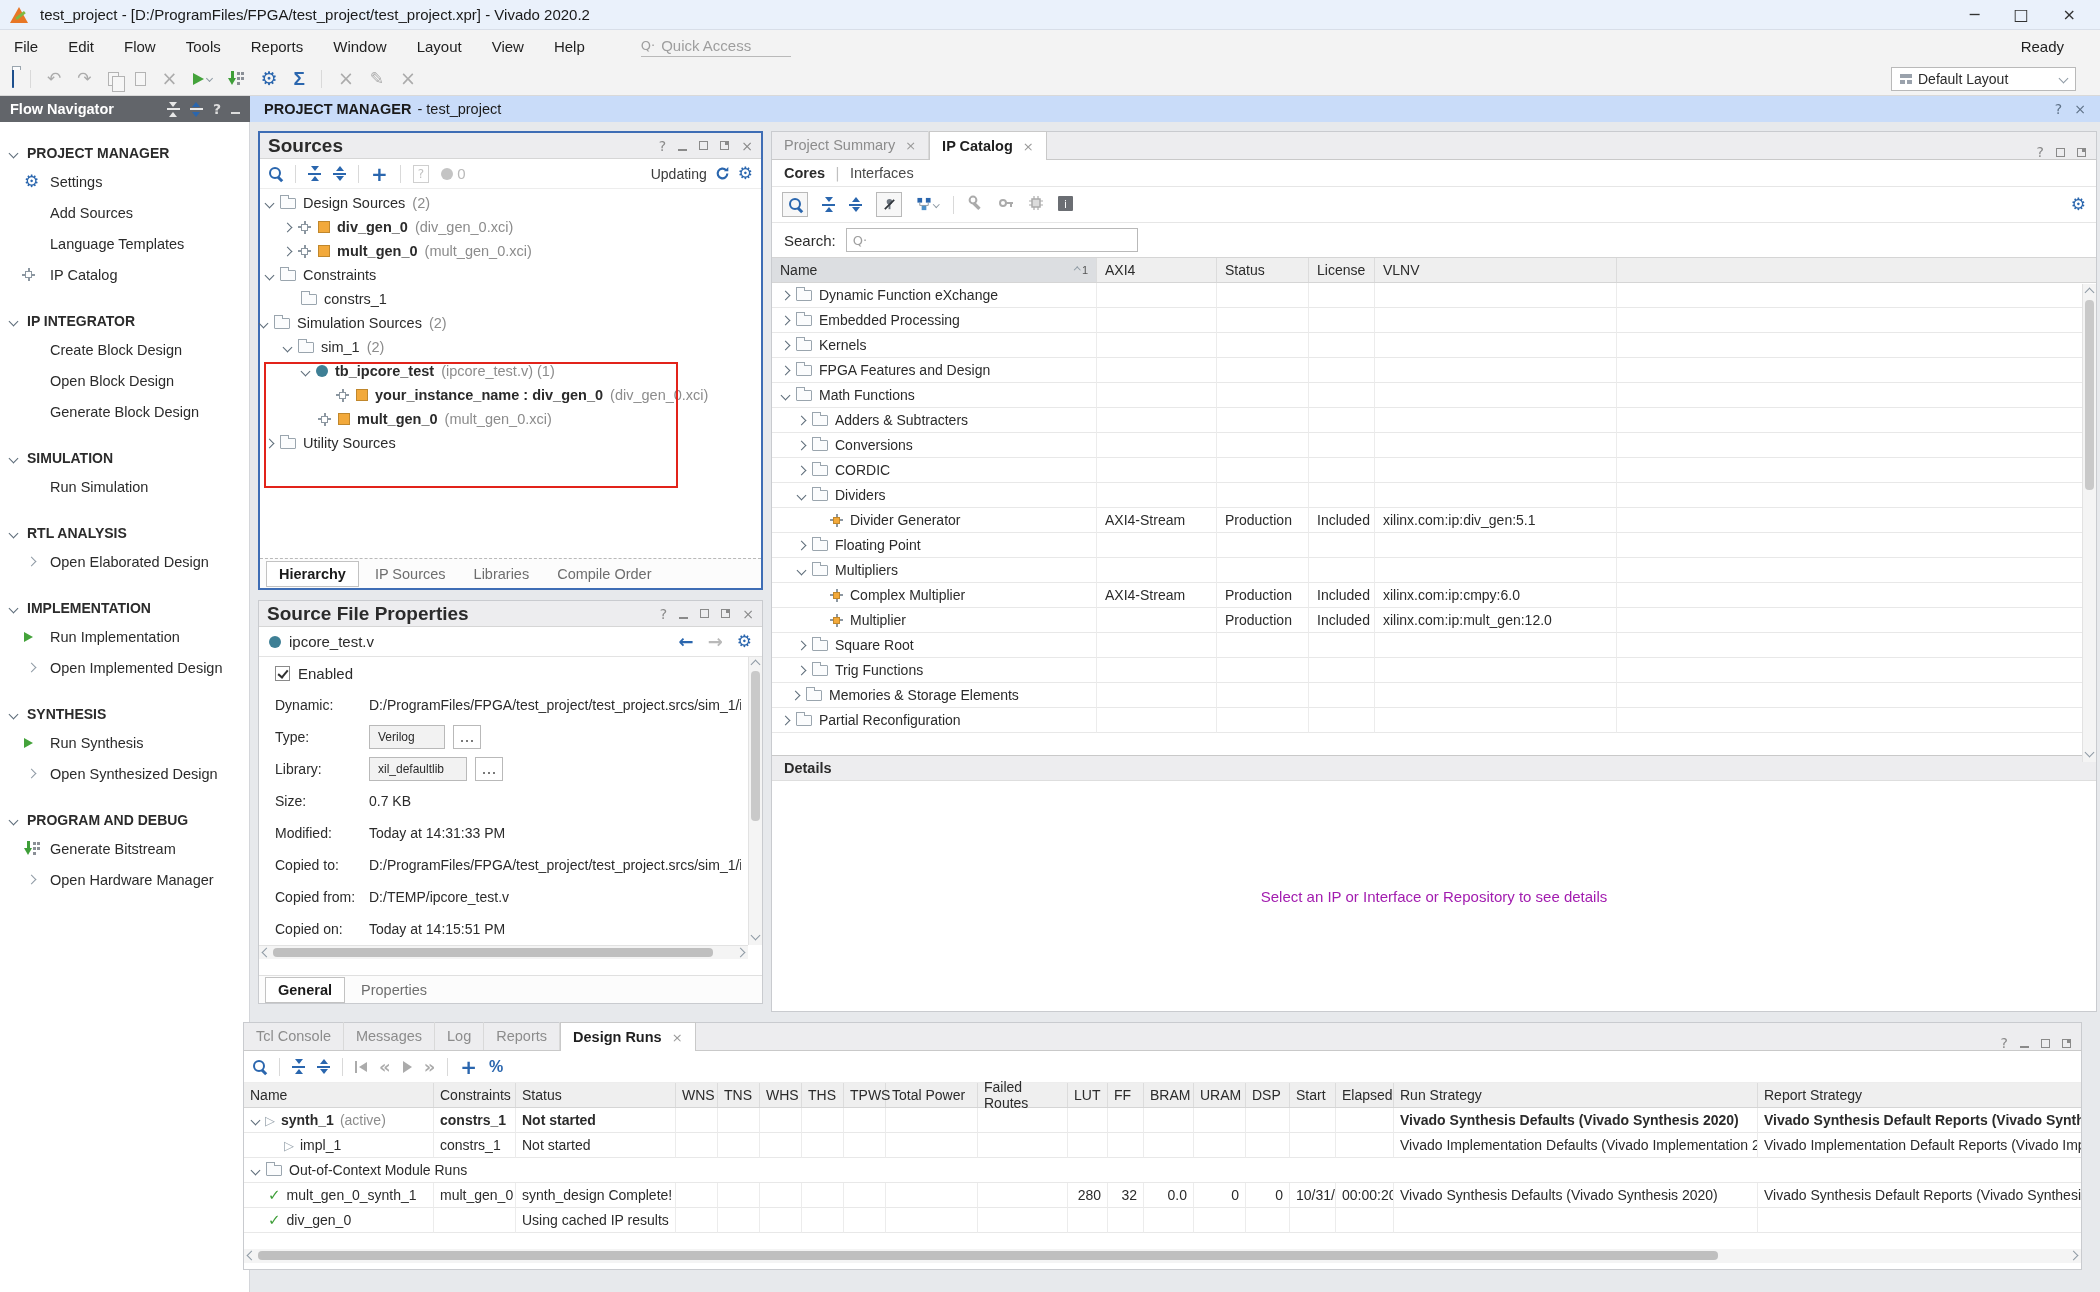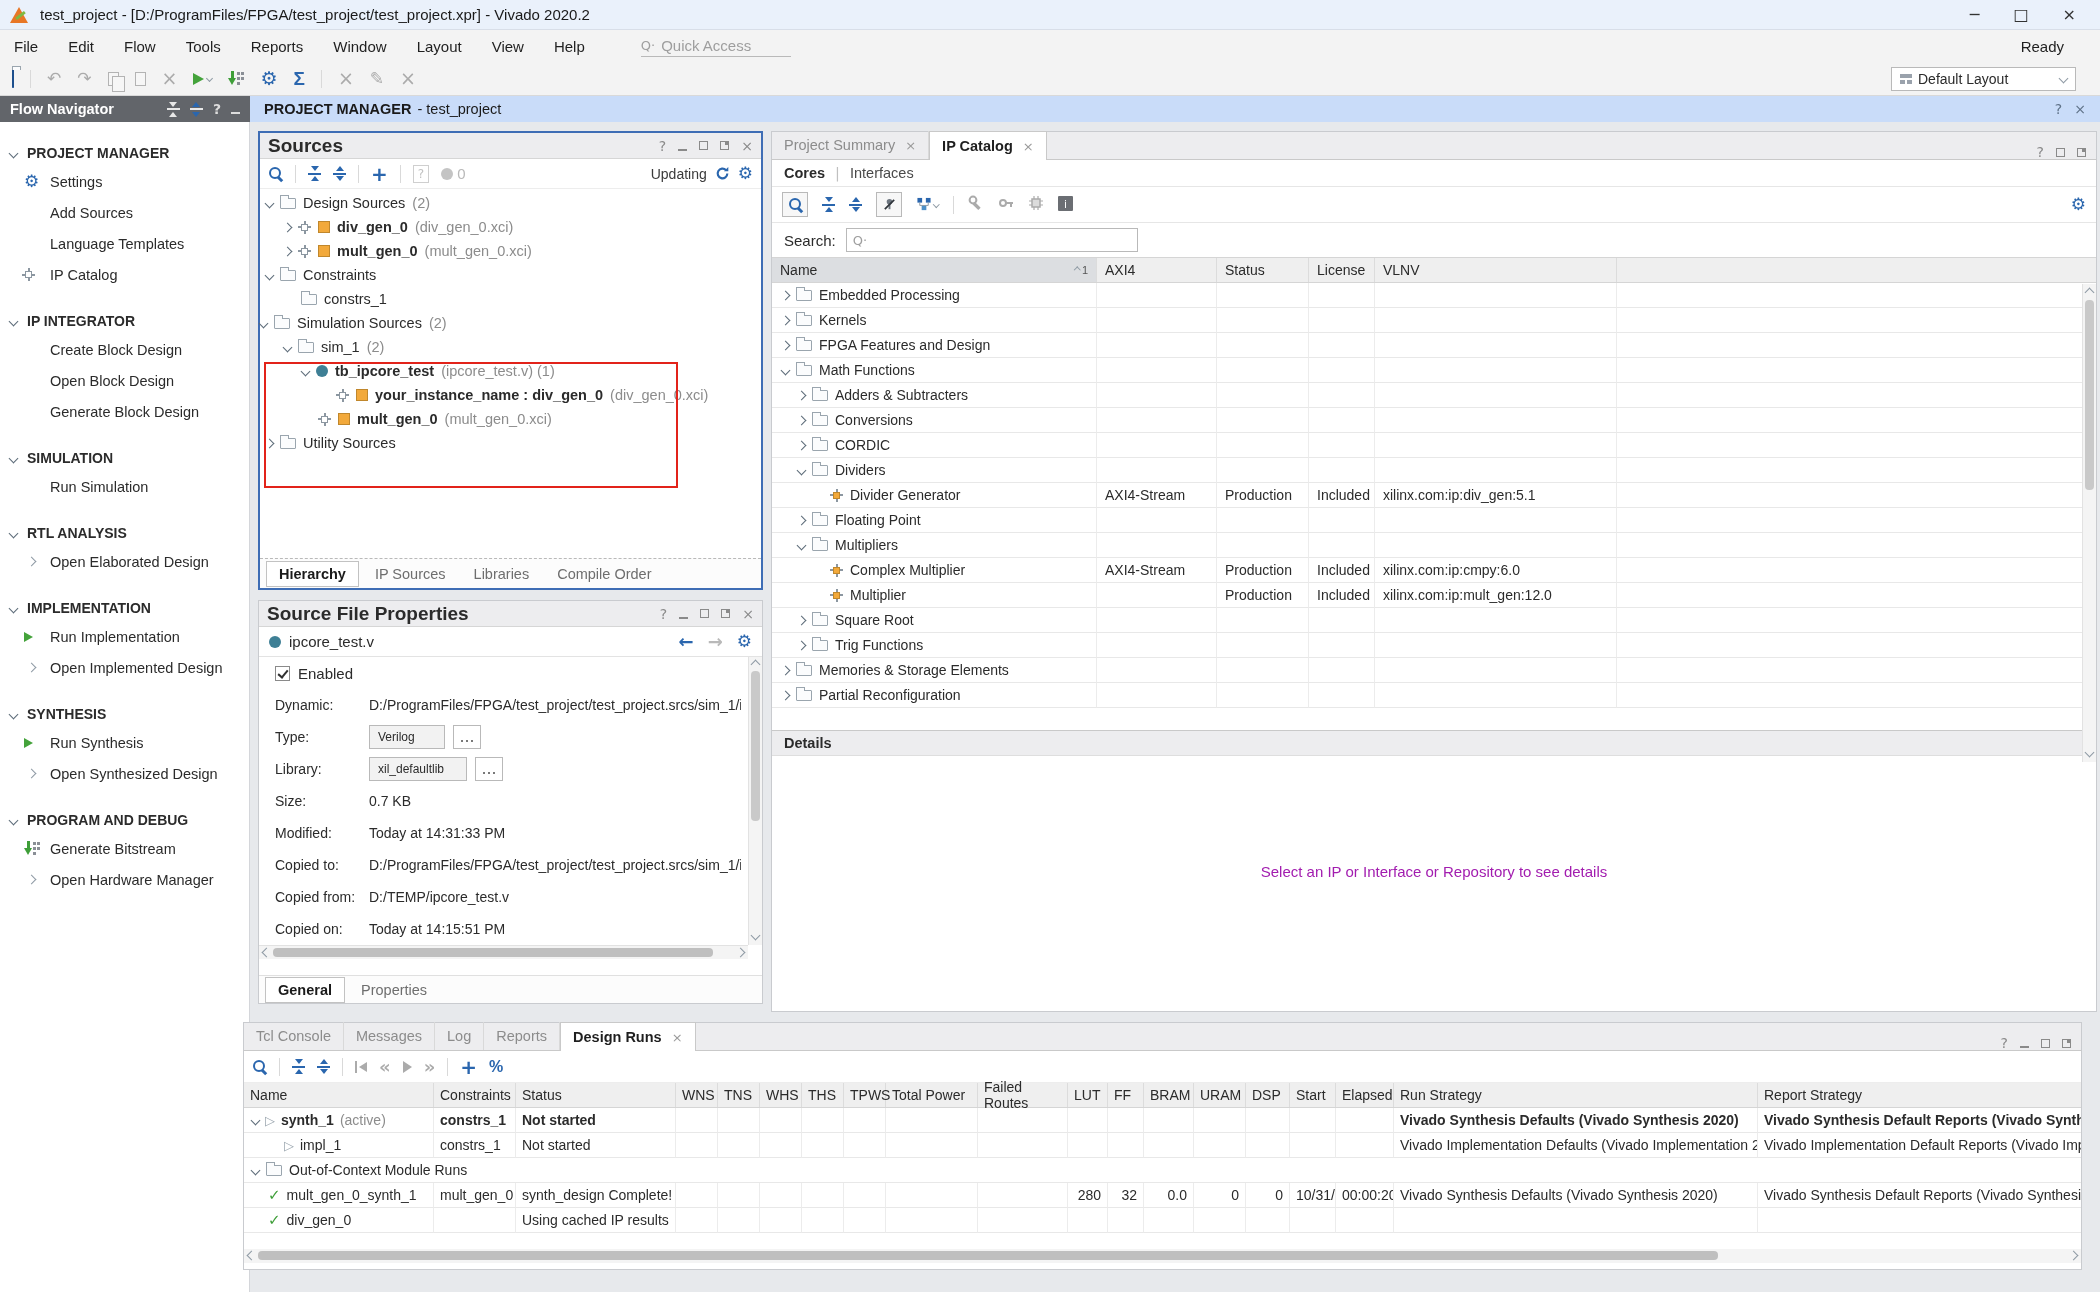--- a/index.html
+++ b/index.html
@@ -625,20 +625,32 @@
       <div class="cc w-vlnv">
           <span>VLNV</span>
         </div>
       <div class="cc w-fill"></div>
     </div>
     <div>
       <div class="cat-row">
           <div class="cc w-name" style="padding-left:10px;">
             <span class="chev rt"></span>
             <span class="fold"></span>
+            <span class="clip">Dynamic Function eXchange</span>
+          </div>
+          <div class="cc w-axi"></div>
+          <div class="cc w-stat"></div>
+          <div class="cc w-lic"></div>
+          <div class="cc w-vlnv"></div>
+          <div class="cc w-fill"></div>
+        </div>
+      <div class="cat-row">
+          <div class="cc w-name" style="padding-left:10px;">
+            <span class="chev rt"></span>
+            <span class="fold"></span>
             <span class="clip">Embedded Processing</span>
           </div>
           <div class="cc w-axi"></div>
           <div class="cc w-stat"></div>
           <div class="cc w-lic"></div>
           <div class="cc w-vlnv"></div>
           <div class="cc w-fill"></div>
         </div>
       <div class="cat-row">
           <div class="cc w-name" style="padding-left:10px;">
@@ -799,21 +811,21 @@
             <span class="fold"></span>
             <span class="clip">Trig Functions</span>
           </div>
           <div class="cc w-axi"></div>
           <div class="cc w-stat"></div>
           <div class="cc w-lic"></div>
           <div class="cc w-vlnv"></div>
           <div class="cc w-fill"></div>
         </div>
       <div class="cat-row">
-          <div class="cc w-name" style="padding-left:10px;">
+          <div class="cc w-name" style="padding-left:20px;">
             <span class="chev rt"></span>
             <span class="fold"></span>
             <span class="clip">Memories &amp; Storage Elements</span>
           </div>
           <div class="cc w-axi"></div>
           <div class="cc w-stat"></div>
           <div class="cc w-lic"></div>
           <div class="cc w-vlnv"></div>
           <div class="cc w-fill"></div>
         </div>

